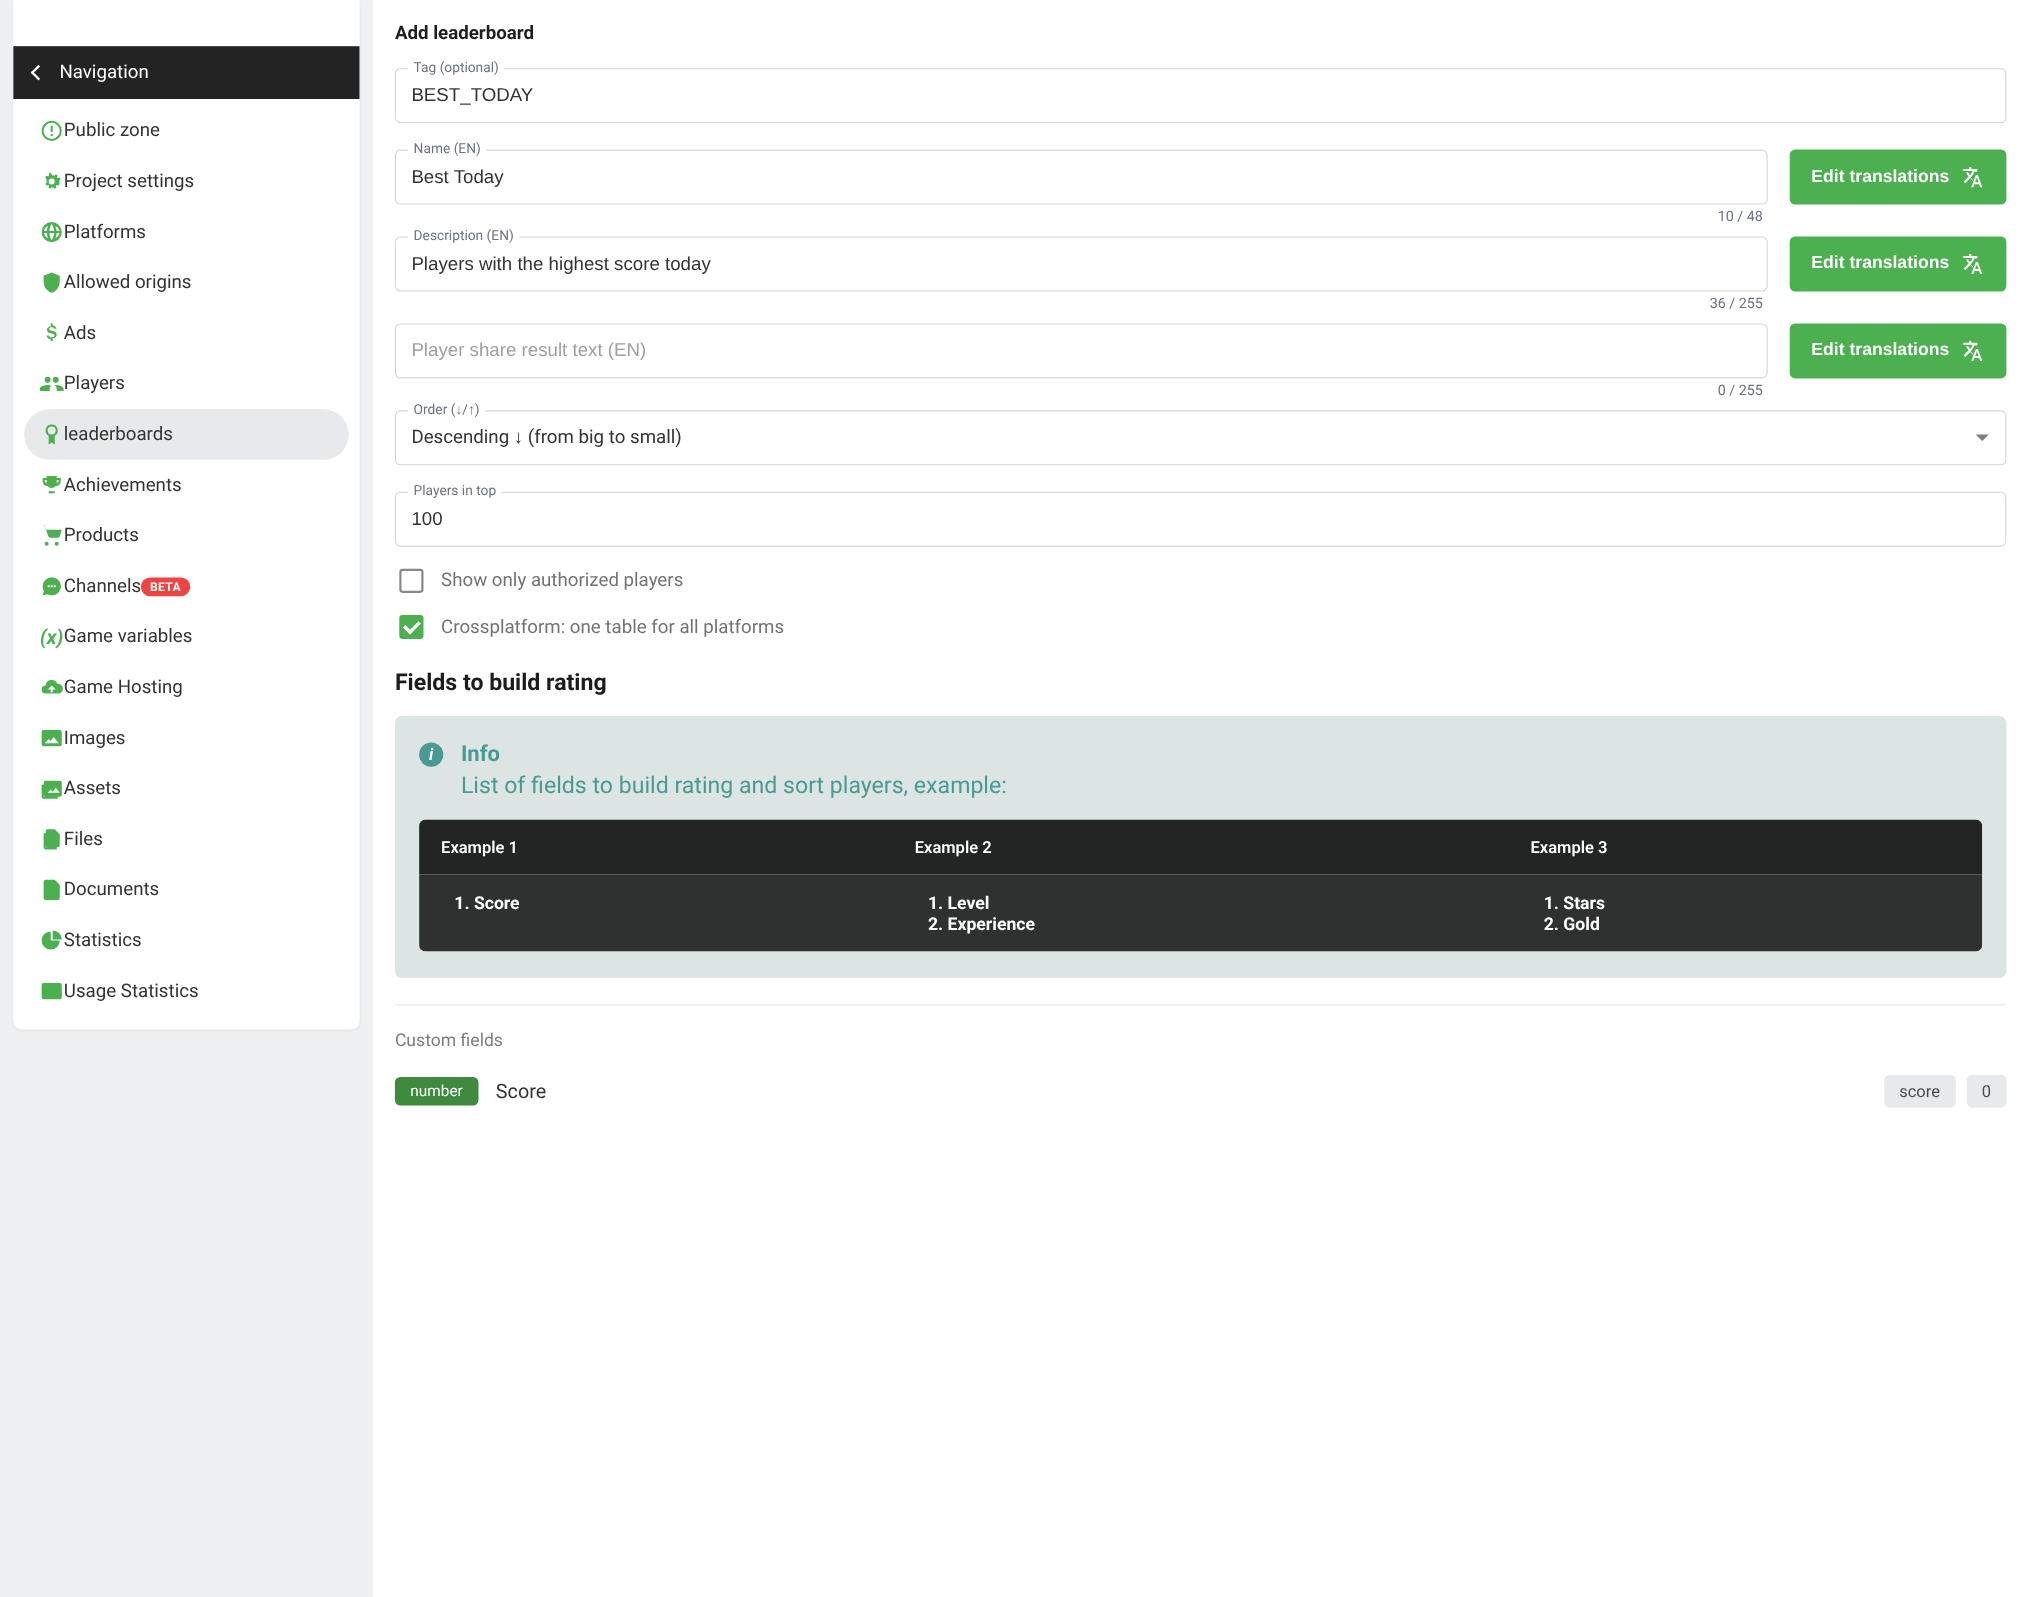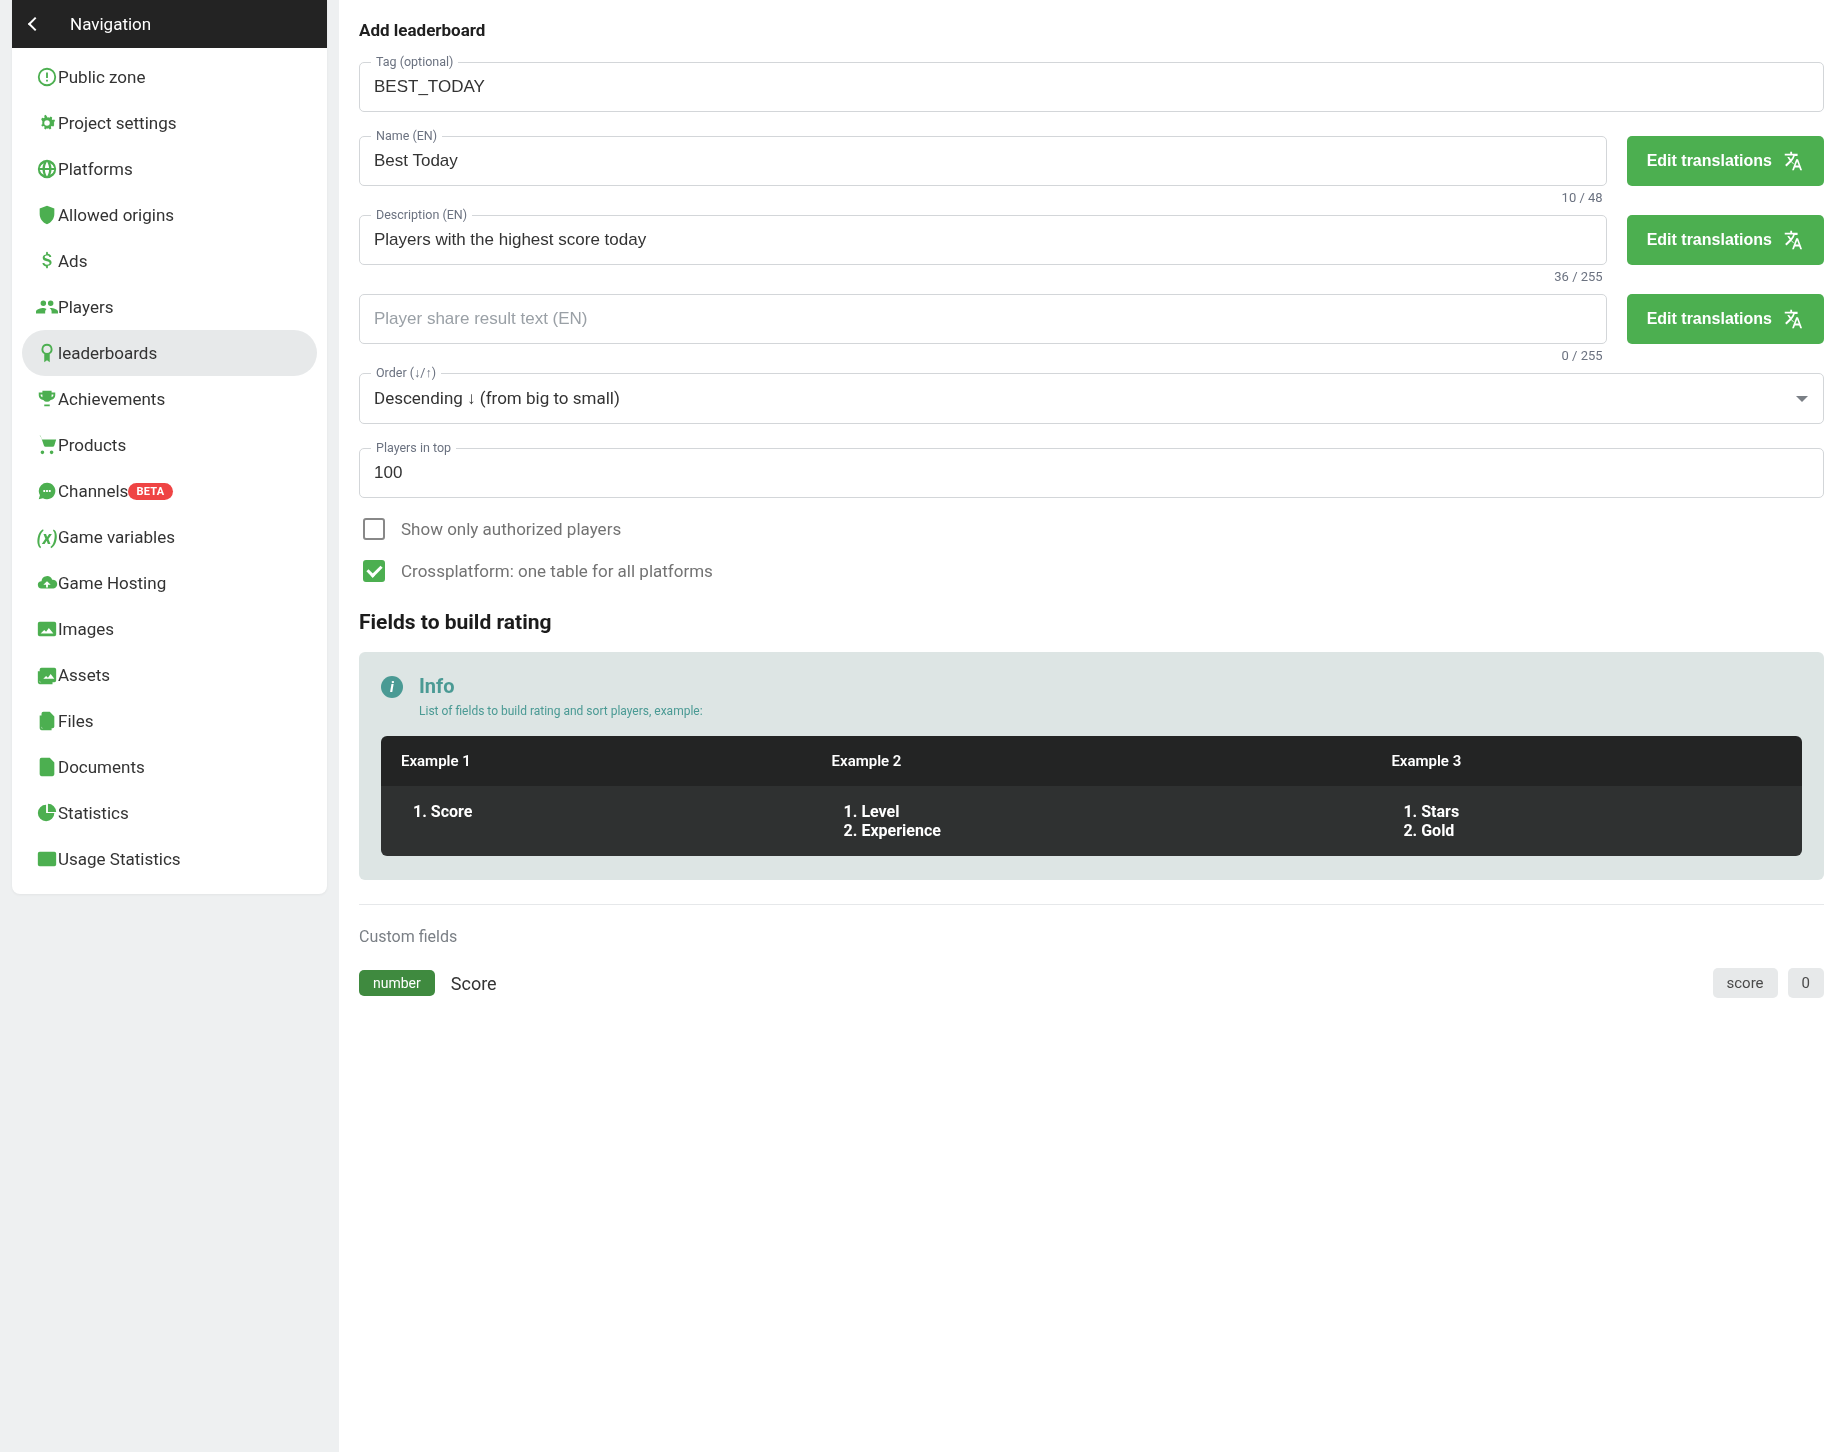--- a/index.html
+++ b/index.html
@@ -17,23 +17,24 @@
   border-radius: 0 0 8px 8px;
   box-shadow: 0 1px 3px rgba(0,0,0,.05);
   overflow: hidden;
   align-self: flex-start;
 }
 .sidebar-header {
   background: #232323;
   color: #fff;
   display: flex;
   align-items: center;
-  gap: 30px;
+  gap: 14px;
   padding: 14px 18px;
   font-size: 17px;
+  margin-top: 42px;
 }
 .chevron-left {
   width: 10px; height: 10px;
   border-left: 2.5px solid #fff;
   border-bottom: 2.5px solid #fff;
   transform: rotate(45deg);
 }
 .nav-list { list-style: none; padding: 6px 10px 12px 10px; }
 .nav-item {
   display: flex;
@@ -149,21 +150,21 @@
 }
 .info-head { display: flex; gap: 16px; align-items: flex-start; }
 .info-icon {
   width: 22px; height: 22px; border-radius: 50%;
   background: #4a9a94; color:#fff;
   display:inline-flex; align-items:center; justify-content:center;
   font-weight: 700; font-size: 15px; font-style: italic;
   flex-shrink: 0; margin-top: 2px;
 }
 .info-title { color: #4a9a94; font-size: 20px; font-weight: 700; }
-.info-text { color: #4a9a94; font-size: 12px; margin-top: 6px; }
+.info-text { color: #4a9a94; font-size: 21px; margin-top: 6px; }
 .example-table {
   margin-top: 18px;
   border-radius: 6px;
   overflow: hidden;
 }
 .ex-row { display: grid; grid-template-columns: 1fr 1.3fr 1fr; }
 .ex-head { background: #232424; }
 .ex-body { background: #2f3131; }
 .ex-cell { padding: 16px 20px; color: #fff; font-size: 16px; }
 .ex-head .ex-cell { font-weight: 600; font-size: 15px; }

